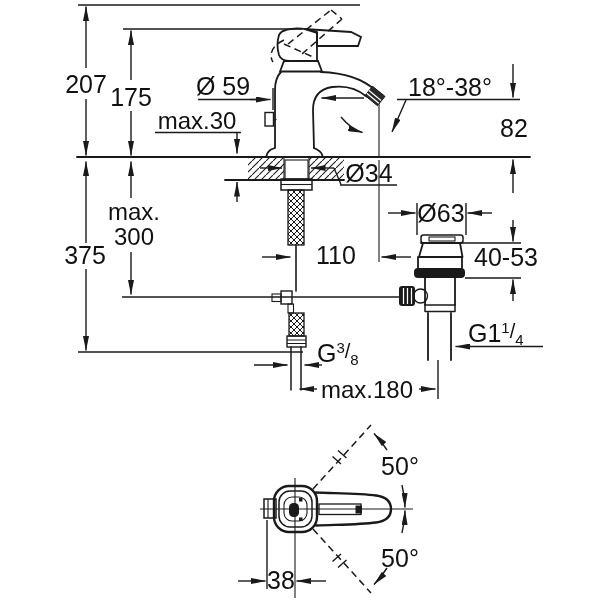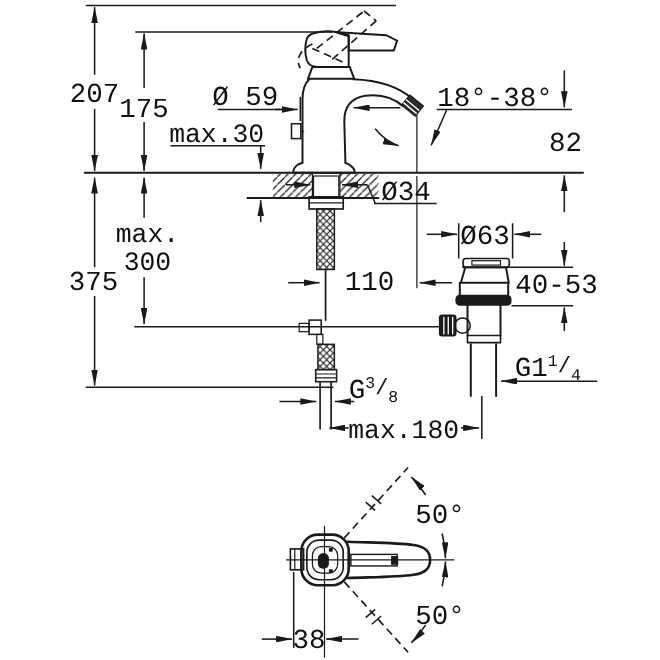--- a/index.html
+++ b/index.html
@@ -1,18 +1,18 @@
 <!DOCTYPE html>
 <html><head>
 <meta charset="utf-8">
 <style>
   html,body { margin:0; padding:0; background:#fff; }
   #canvas {
     position:relative; width:600px; height:600px; background:#ffffff;
-    font-family:Liberation Mono, monospace; overflow:hidden;
+    font-family:Liberation Sans, sans-serif; overflow:hidden;
   }
   svg { display:block; }
   .geo  { stroke:#1a1a1a; stroke-width:1.8; fill:none; stroke-linecap:round; }
   .geo2 { stroke:#1a1a1a; stroke-width:2.4; fill:none; stroke-linecap:round; }
   .dimln{ stroke:#1a1a1a; stroke-width:1.4; fill:none; }
   .thin { stroke:#1a1a1a; stroke-width:1.1; fill:none; }
   .dash { stroke:#1a1a1a; stroke-width:1.5; fill:none; stroke-dasharray:7 4.5; }
   .dark { fill:#1a1a1a; stroke:none; }
   .dim  { font-size:25px; fill:#111; }
   .dimS { font-size:24px; fill:#111; }

